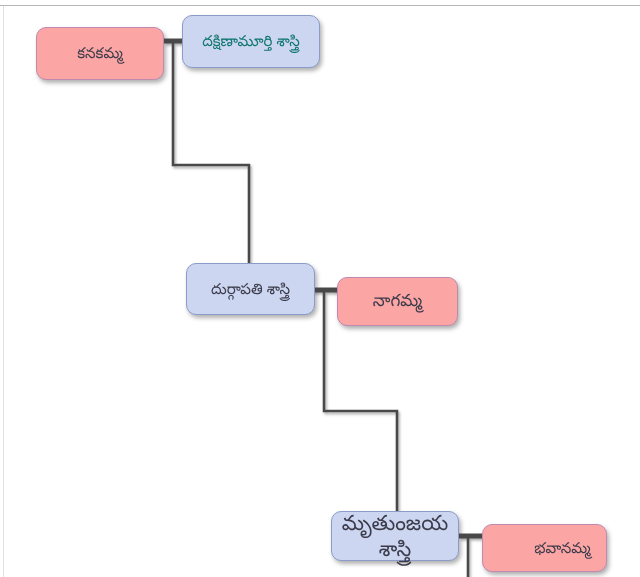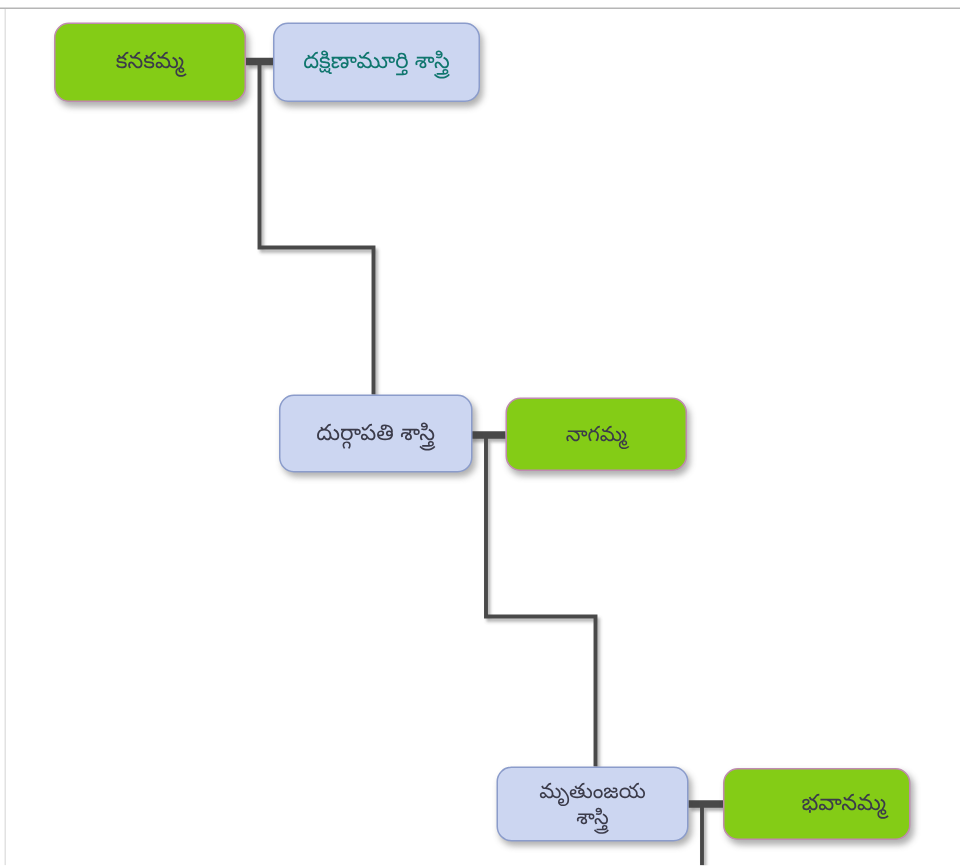--- a/index.html
+++ b/index.html
@@ -53,22 +53,23 @@
     box-shadow: 2px 3px 4px rgba(70,70,70,0.42);
     overflow: visible;
     white-space: nowrap;
   }
   .node-label {
     display: block;
     width: 100%;
     color: #3b3b4a;
   }
   .female {
-    background: #84cc16;
+    background: #fca5a5;
     border-color: #c08ab0;
+    margin-top: 12px;
   }
   .male {
     background: #ccd6f1;
     border-color: #8b9ccb;
   }
 </style>
 </head>
 <body>
 
 <div id="canvas">
@@ -96,23 +97,23 @@
       <div class="node female" style="left: 36px; top: 15px; width: 128px; height: 53px;">
         <span class="node-label" style="font-size: 15px; color: rgb(59, 59, 74);"><span>కనకమ్మ</span></span>
       </div>
       <div class="node male" style="left: 182px; top: 15px; width: 138px; height: 53px;">
         <span class="node-label" style="font-size: 15px; color: #0f766e;"><span>దక్షిణామూర్తి శాస్త్రి</span></span>
       </div>
       <div class="node male" style="left: 186px; top: 263px; width: 129px; height: 52px;">
         <span class="node-label" style="font-size: 15px; color: rgb(59, 59, 74);"><span>దుర్గాపతి శాస్త్రి</span></span>
       </div>
       <div class="node female" style="left: 337px; top: 265px; width: 121px; height: 49px;">
-        <span class="node-label" style="font-size: 14px; color: rgb(59, 59, 74);"><span>నాగమ్మ</span></span>
+        <span class="node-label" style="font-size: 17px; color: rgb(59, 59, 74);"><span>నాగమ్మ</span></span>
       </div>
       <div class="node male" style="left: 331px; top: 511px; width: 128px; height: 50px;">
-        <span class="node-label" style="font-size: 14px; color: rgb(59, 59, 74);"><span>మృతుంజయ</span><br><span>శాస్త్రి</span></span>
+        <span class="node-label" style="font-size: 21px; color: rgb(59, 59, 74);"><span>మృతుంజయ</span><br><span>శాస్త్రి</span></span>
       </div>
       <div class="node female" style="left: 482px; top: 512px; width: 125px; height: 48px;">
         <span class="node-label" style="font-size: 15px; color: rgb(59, 59, 74); padding-left: 36px;"><span>భవానమ్మ</span></span>
       </div>
     </div>
 
 </div>
 
 </body></html>

